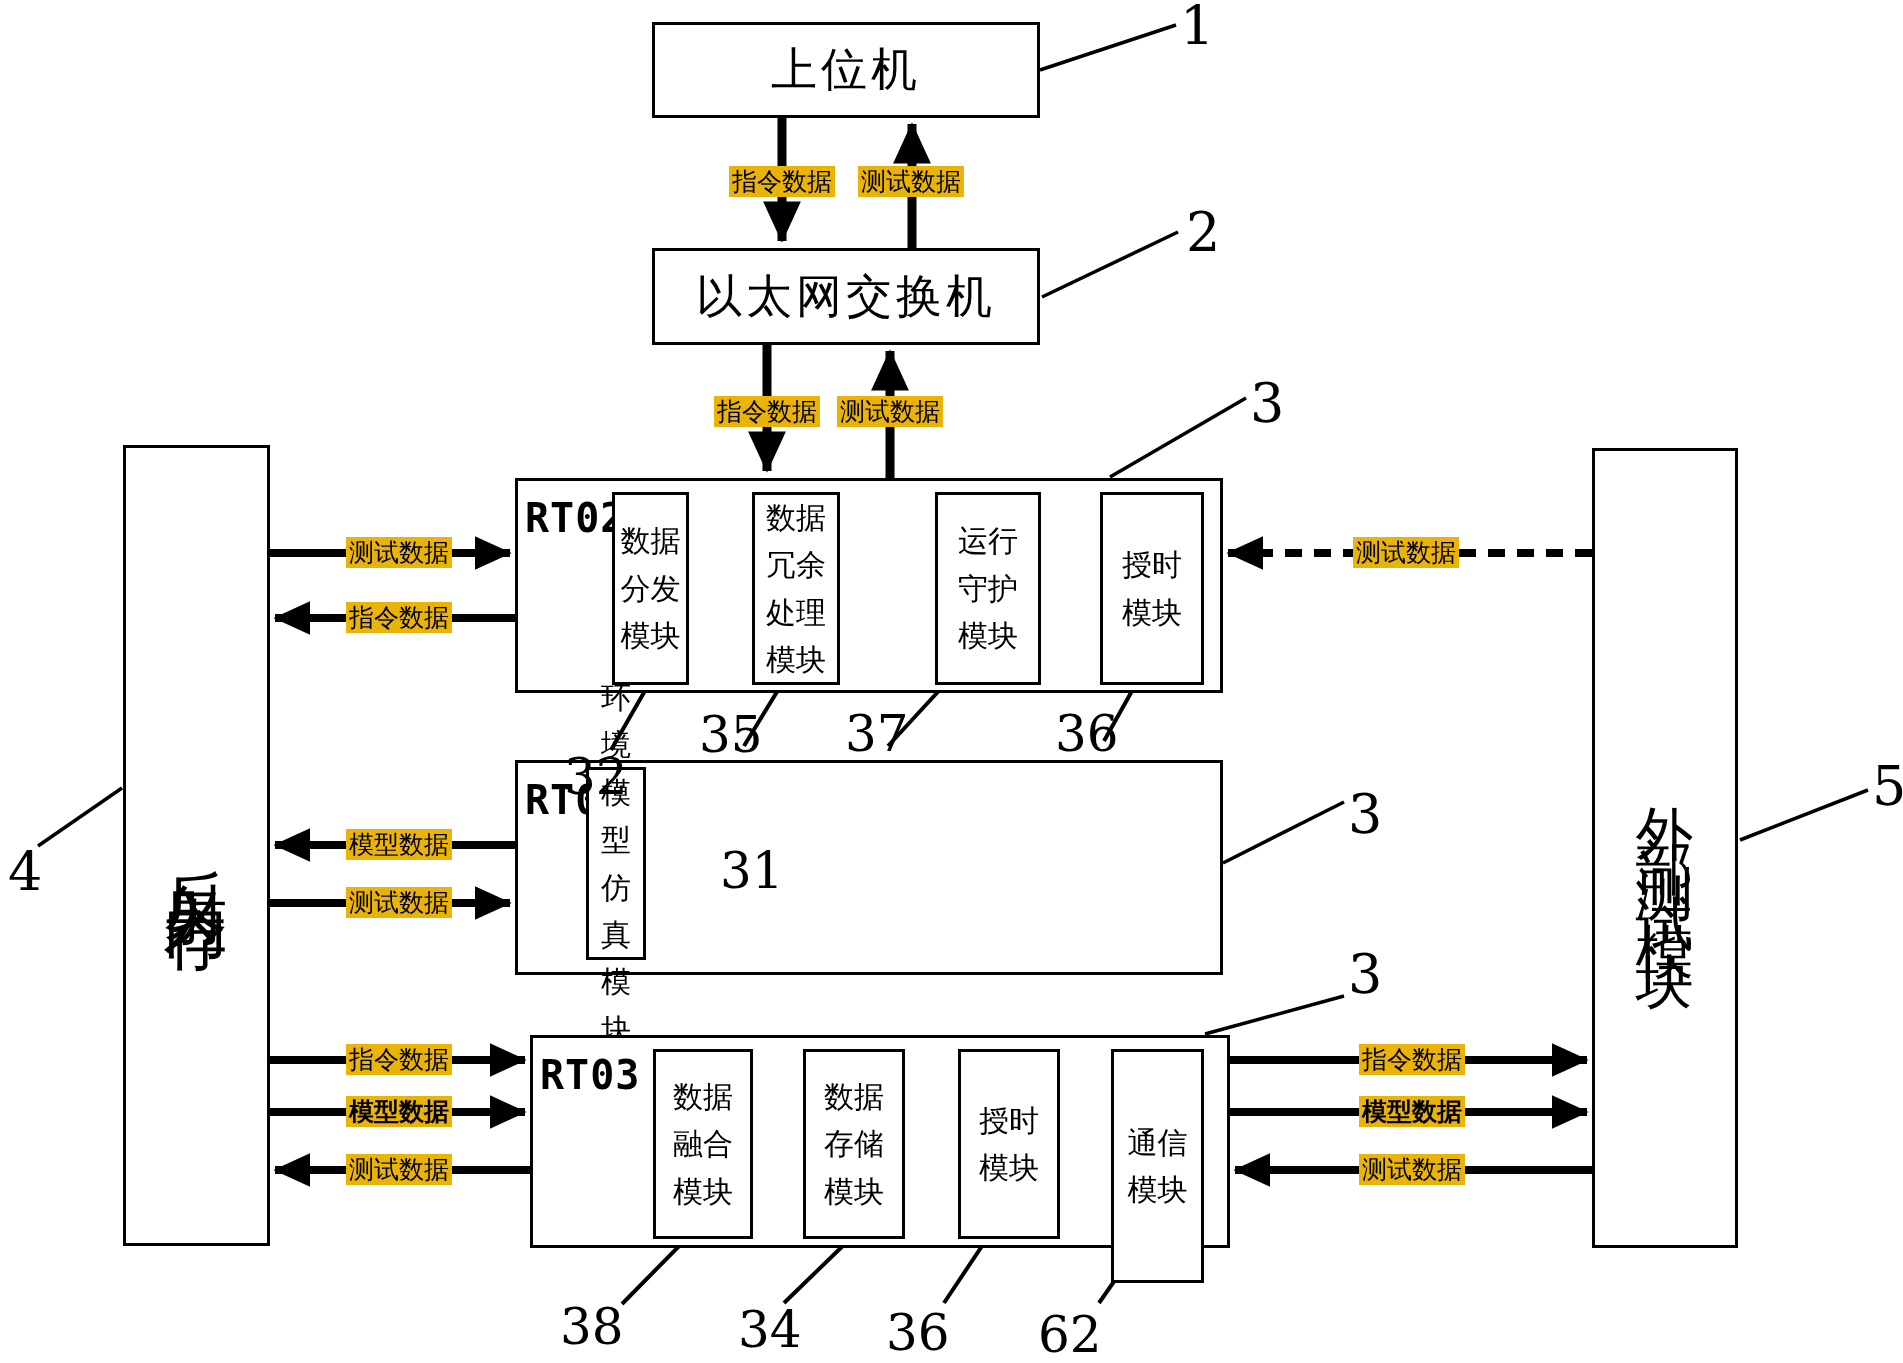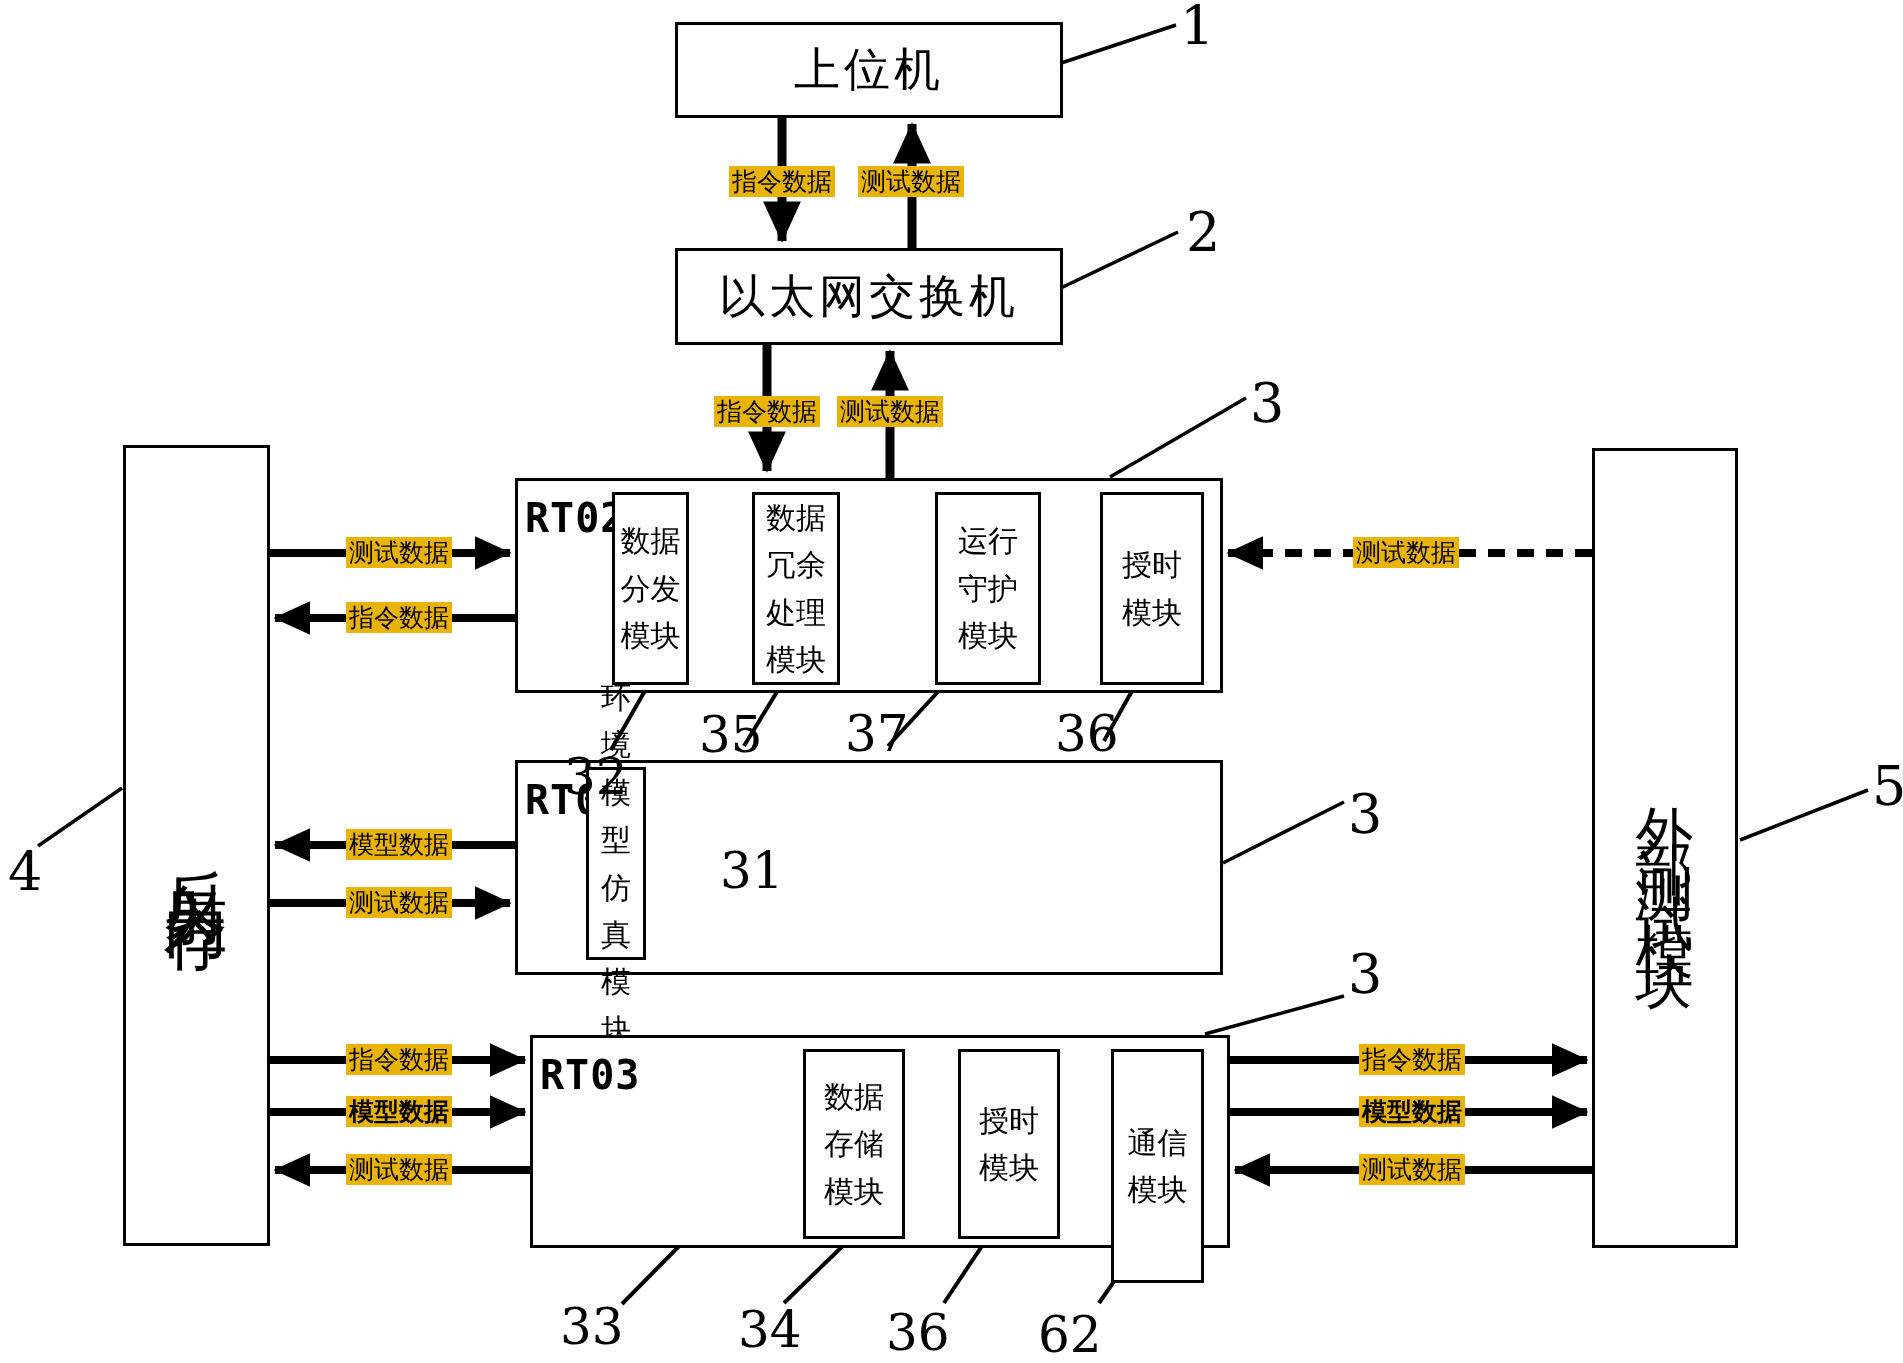--- a/index.html
+++ b/index.html
@@ -10,21 +10,21 @@
     font-family:"DejaVu Sans",sans-serif;
     color:#000;
     overflow:hidden;
   }
   #wires{position:absolute;left:0;top:0;width:1903px;height:1363px;}
 
   
   .box{position:absolute;border:3px solid #000;background:#fff;box-sizing:border-box;}
   .center{display:flex;align-items:center;justify-content:center;}
 
-  .topbox{font-family:"DejaVu Serif","Liberation Serif",serif;font-size:46px;letter-spacing:4px;margin-left:23px;}
+  .topbox{font-family:"DejaVu Serif","Liberation Serif",serif;font-size:46px;letter-spacing:4px;}
 
   .rtname{
     position:absolute;left:7px;top:14px;
     font-family:"DejaVu Sans Mono","Liberation Mono",monospace;
     font-size:40px;font-weight:600;letter-spacing:1px;
   }
   .module{
     position:absolute;border:3px solid #000;background:#fff;box-sizing:border-box;
     display:flex;align-items:center;justify-content:center;
     font-family:"DejaVu Serif","Liberation Serif",serif;
@@ -132,20 +132,23 @@
 
   <div class="box" style="left:515px;top:760px;width:708px;height:215px;">
     <span class="rtname">RT01</span>
     <div class="module" style="left:68px;top:4px;width:60px;height:193px;">
       <span class="mtxt">环境模型仿真模块</span>
     </div>
   </div>
 
   <div class="box" style="left:530px;top:1035px;width:700px;height:213px;">
     <span class="rtname">RT03</span>
+    <div class="module" style="left:120px;top:11px;width:100px;height:190px;">
+      <span class="mtxt">数据融合模块</span>
+    </div>
     <div class="module" style="left:270px;top:11px;width:102px;height:190px;">
       <span class="mtxt">数据存储模块</span>
     </div>
     <div class="module" style="left:425px;top:11px;width:102px;height:190px;">
       <span class="mtxt">授时模块</span>
     </div>
     <div class="module" style="left:578px;top:11px;width:93px;height:234px;">
       <span class="mtxt">通信模块</span>
     </div>
   </div>
@@ -182,18 +185,18 @@
   <span class="refnum" style="left:1348px;top:788px;">3</span>
   <span class="refnum" style="left:1348px;top:948px;">3</span>
   <span class="refnum" style="left:8px;top:846px;">4</span>
   <span class="refnum" style="left:1872px;top:760px;">5</span>
 
   <span class="refnum small" style="left:720px;top:846px;">31</span>
   <span class="refnum small" style="left:564px;top:724px;margin-top:28px;">32</span>
   <span class="refnum small" style="left:699px;top:710px;">35</span>
   <span class="refnum small" style="left:845px;top:709px;">37</span>
   <span class="refnum small" style="left:1055px;top:709px;">36</span>
-  <span class="refnum small" style="left:560px;top:1302px;">33</span>
+  <span class="refnum small" style="left:560px;top:1302px;">38</span>
   <span class="refnum small" style="left:738px;top:1305px;">34</span>
   <span class="refnum small" style="left:886px;top:1308px;">36</span>
   <span class="refnum small" style="left:1038px;top:1310px;">62</span>
 
 </div>
 
 </body></html>

